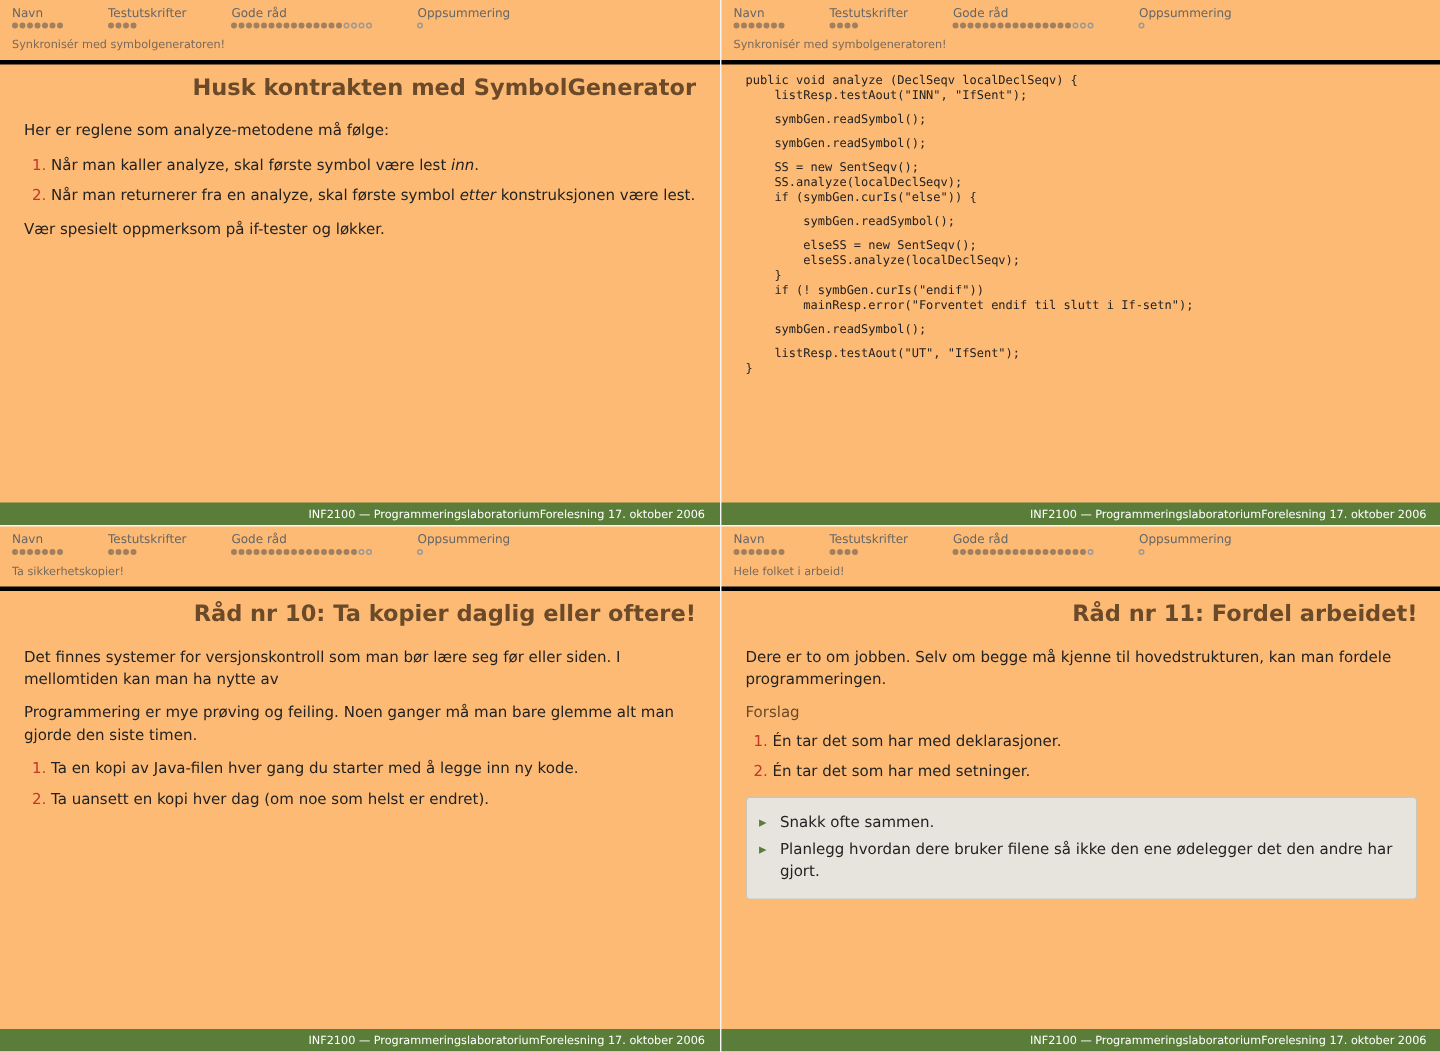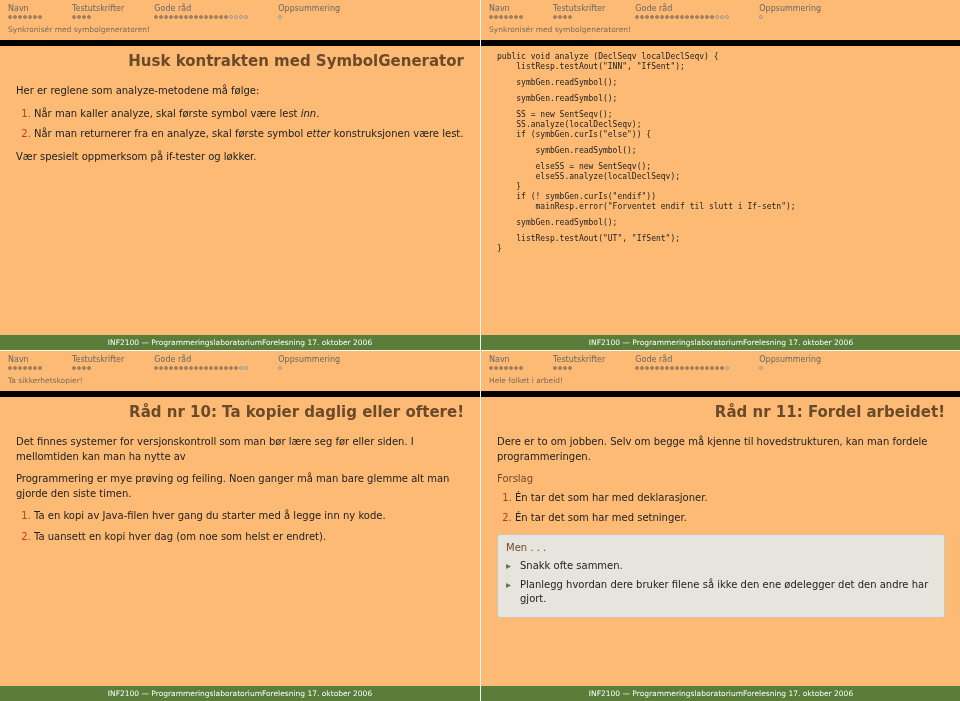--- a/index.html
+++ b/index.html
@@ -46,21 +46,21 @@
     height: 4px;
     border: 0.5px solid #999;
     border-radius: 50%;
     box-sizing: border-box;
   }
   .dot.filled { background: #A08060; border-color: #A08060; }
   .crumb {
     font-size: 7.5px;
     color: #7a6a5a;
     padding: 4px 8px 6px 8px;
-    border-bottom: 6px solid #000000;
+    border-bottom: 3px solid #000000;
   }
   .content {
     flex: 1;
     padding: 6px 16px 4px 16px;
   }
   .title {
     font-size: 15px;
     font-weight: bold;
     color: #6b4a2a;
     margin-bottom: 14px;
@@ -105,21 +105,21 @@
     position: absolute;
     left: 0;
     color: #5a7d3a;
   }
   .footer {
     background: #5a7d3a;
     color: #fff;
     font-size: 7.5px;
     padding: 3px 10px;
     display: flex;
-    justify-content: center;
+    justify-content: flex-end;
   }
 </style>
 </head>
 <body>
 
 <div class="grid">
 
   <div class="slide">
     <div class="nav">
       <div class="nav-item">
@@ -401,21 +401,20 @@
     <div class="content">
       <div class="title">Råd nr 11: Fordel arbeidet!</div>
       <div class="body">
         <p>Dere er to om jobben. Selv om begge må kjenne til hovedstrukturen, kan man fordele programmeringen.</p>
         <div style="color:#6b4a2a;font-weight:500;margin:6px 0 2px 0;">Forslag</div>
         <ol class="num">
           <li>Én tar det som har med deklarasjoner.</li>
           <li>Én tar det som har med setninger.</li>
         </ol>
         <div class="box">
-          <div class="box-title">Men . . .</div>
           <ul class="bul">
             <li>Snakk ofte sammen.</li>
             <li>Planlegg hvordan dere bruker filene så ikke den ene ødelegger det den andre har gjort.</li>
           </ul>
         </div>
       </div>
     </div>
     <div class="footer">
       <span>INF2100 — Programmeringslaboratorium</span>
       <span>Forelesning 17. oktober 2006</span>

